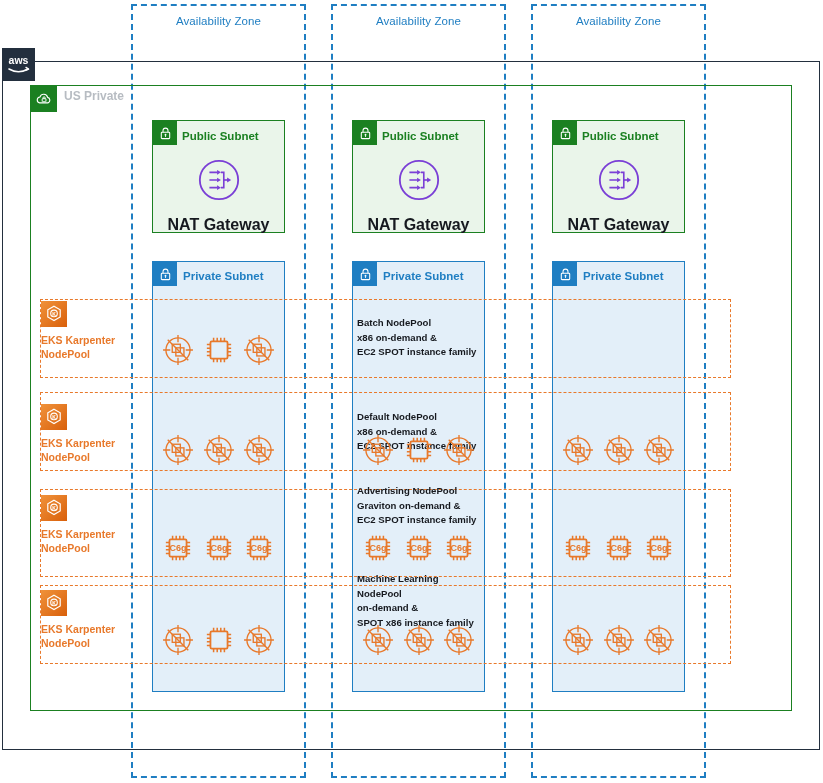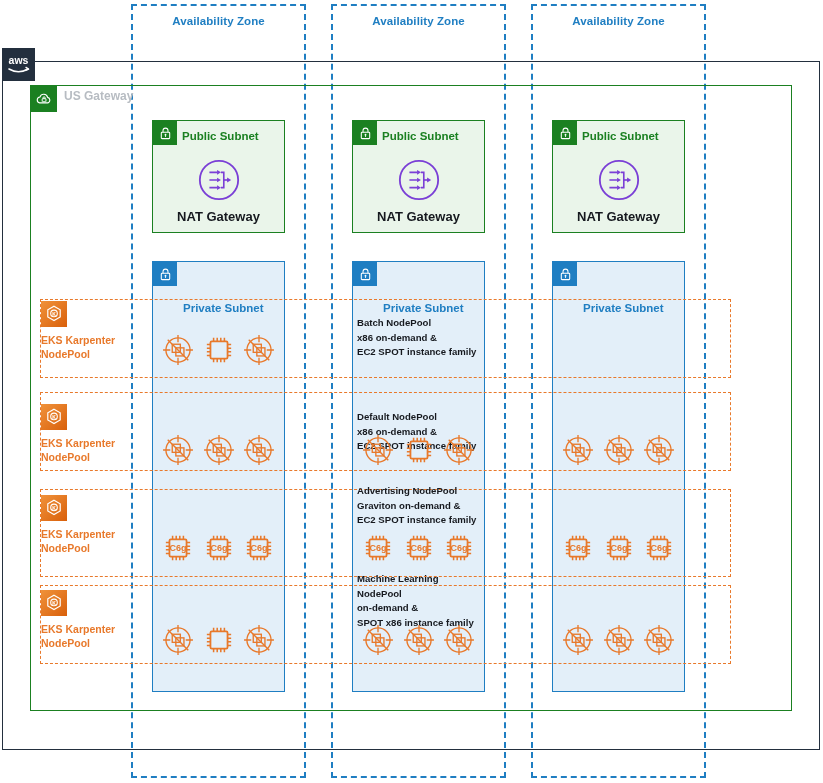--- a/index.html
+++ b/index.html
@@ -22,21 +22,21 @@
   .az-col {
     border: 2px dashed #1F7EC2;
     background: transparent;
   }
   .az-label {
     position: absolute;
     top: 8px; left: 0; right: 0;
     text-align: center;
     color: #1F7EC2;
     font-size: 11.5px;
-    font-weight: bold;
+    font-weight: normal;
     line-height: 15px;
     letter-spacing: .1px;
   }
 
   
   .aws-frame {
     border: 1.6px solid #232F3E;
     background: transparent;
   }
   .aws-logo {
@@ -76,32 +76,32 @@
     width: 24px; height: 24px;
     display: flex; align-items: center; justify-content: center;
   }
   .badge-green { background: #1B8021; }
   .badge-blue  { background: #1F7EC2; }
   .subnet-title {
     font-size: 11.5px; font-weight: bold;
     white-space: nowrap;
   }
   .t-green { color: #1B8021; }
-  .t-blue  { color: #1F7EC2; margin-top: 32px; }
+  .t-blue  { color: #1F7EC2; }
 
   .nat-wrap {
     position: absolute;
     left: 0; right: 0;
     text-align: center;
   }
   .nat-label {
-    font-size: 13px;
+    font-size: 16px;
     font-weight: bold;
     color: #16191F;
-    margin-top: 2px;
+    margin-top: 9px;
   }
 
   
   .nodepool-row {
     border: 1.6px dashed #E8792B;
     background: transparent;
   }
   .np-badge {
     width: 26px; height: 26px;
   }
@@ -160,21 +160,21 @@
   </div>
 
   <div class="abs region-frame" style="left:30px; top:85px; width:762px; height:626px;"></div>
   <div class="abs region-badge" style="left:31px; top:86px;">
     <svg width="18" height="18" viewBox="0 0 24 24" aria-hidden="true">
       <path d="M6.2 17.2 a4 4 0 0 1 .4 -7.9 a5.3 5.3 0 0 1 10.2 .6 a3.8 3.8 0 0 1 .5 7.3 z" fill="none" stroke="#ffffff" stroke-width="1.5" stroke-linejoin="round"></path>
       <rect x="9.6" y="11.6" width="5" height="4.1" rx=".6" fill="none" stroke="#ffffff" stroke-width="1.3"></rect>
       <path d="M10.7 11.6 v-1.1 a1.4 1.4 0 0 1 2.8 0 v1.1" fill="none" stroke="#ffffff" stroke-width="1.3"></path>
     </svg>
   </div>
-  <div class="abs region-label" style="left:64px; top:89px;">US Gateway</div>
+  <div class="abs region-label" style="left:64px; top:89px;">US Private</div>
 
   <div class="abs subnet-public" style="left:152px; top:120px; width:133px; height:113px;"></div>
   <div class="abs subnet-badge badge-green" style="left:153px; top:121px;">
     <svg width="15" height="15" viewBox="0 0 20 20" aria-hidden="true">
       <rect x="4.4" y="8.2" width="11.2" height="8.6" rx="1" fill="none" stroke="#fff" stroke-width="1.4"></rect>
       <path d="M6.7 8.2 V6.1 a3.3 3.3 0 0 1 6.6 0 V8.2" fill="none" stroke="#fff" stroke-width="1.4"></path>
       <circle cx="10" cy="11.6" r="1.25" fill="#fff"></circle>
       <rect x="9.45" y="12.2" width="1.1" height="2.5" fill="#fff"></rect>
     </svg>
   </div>

